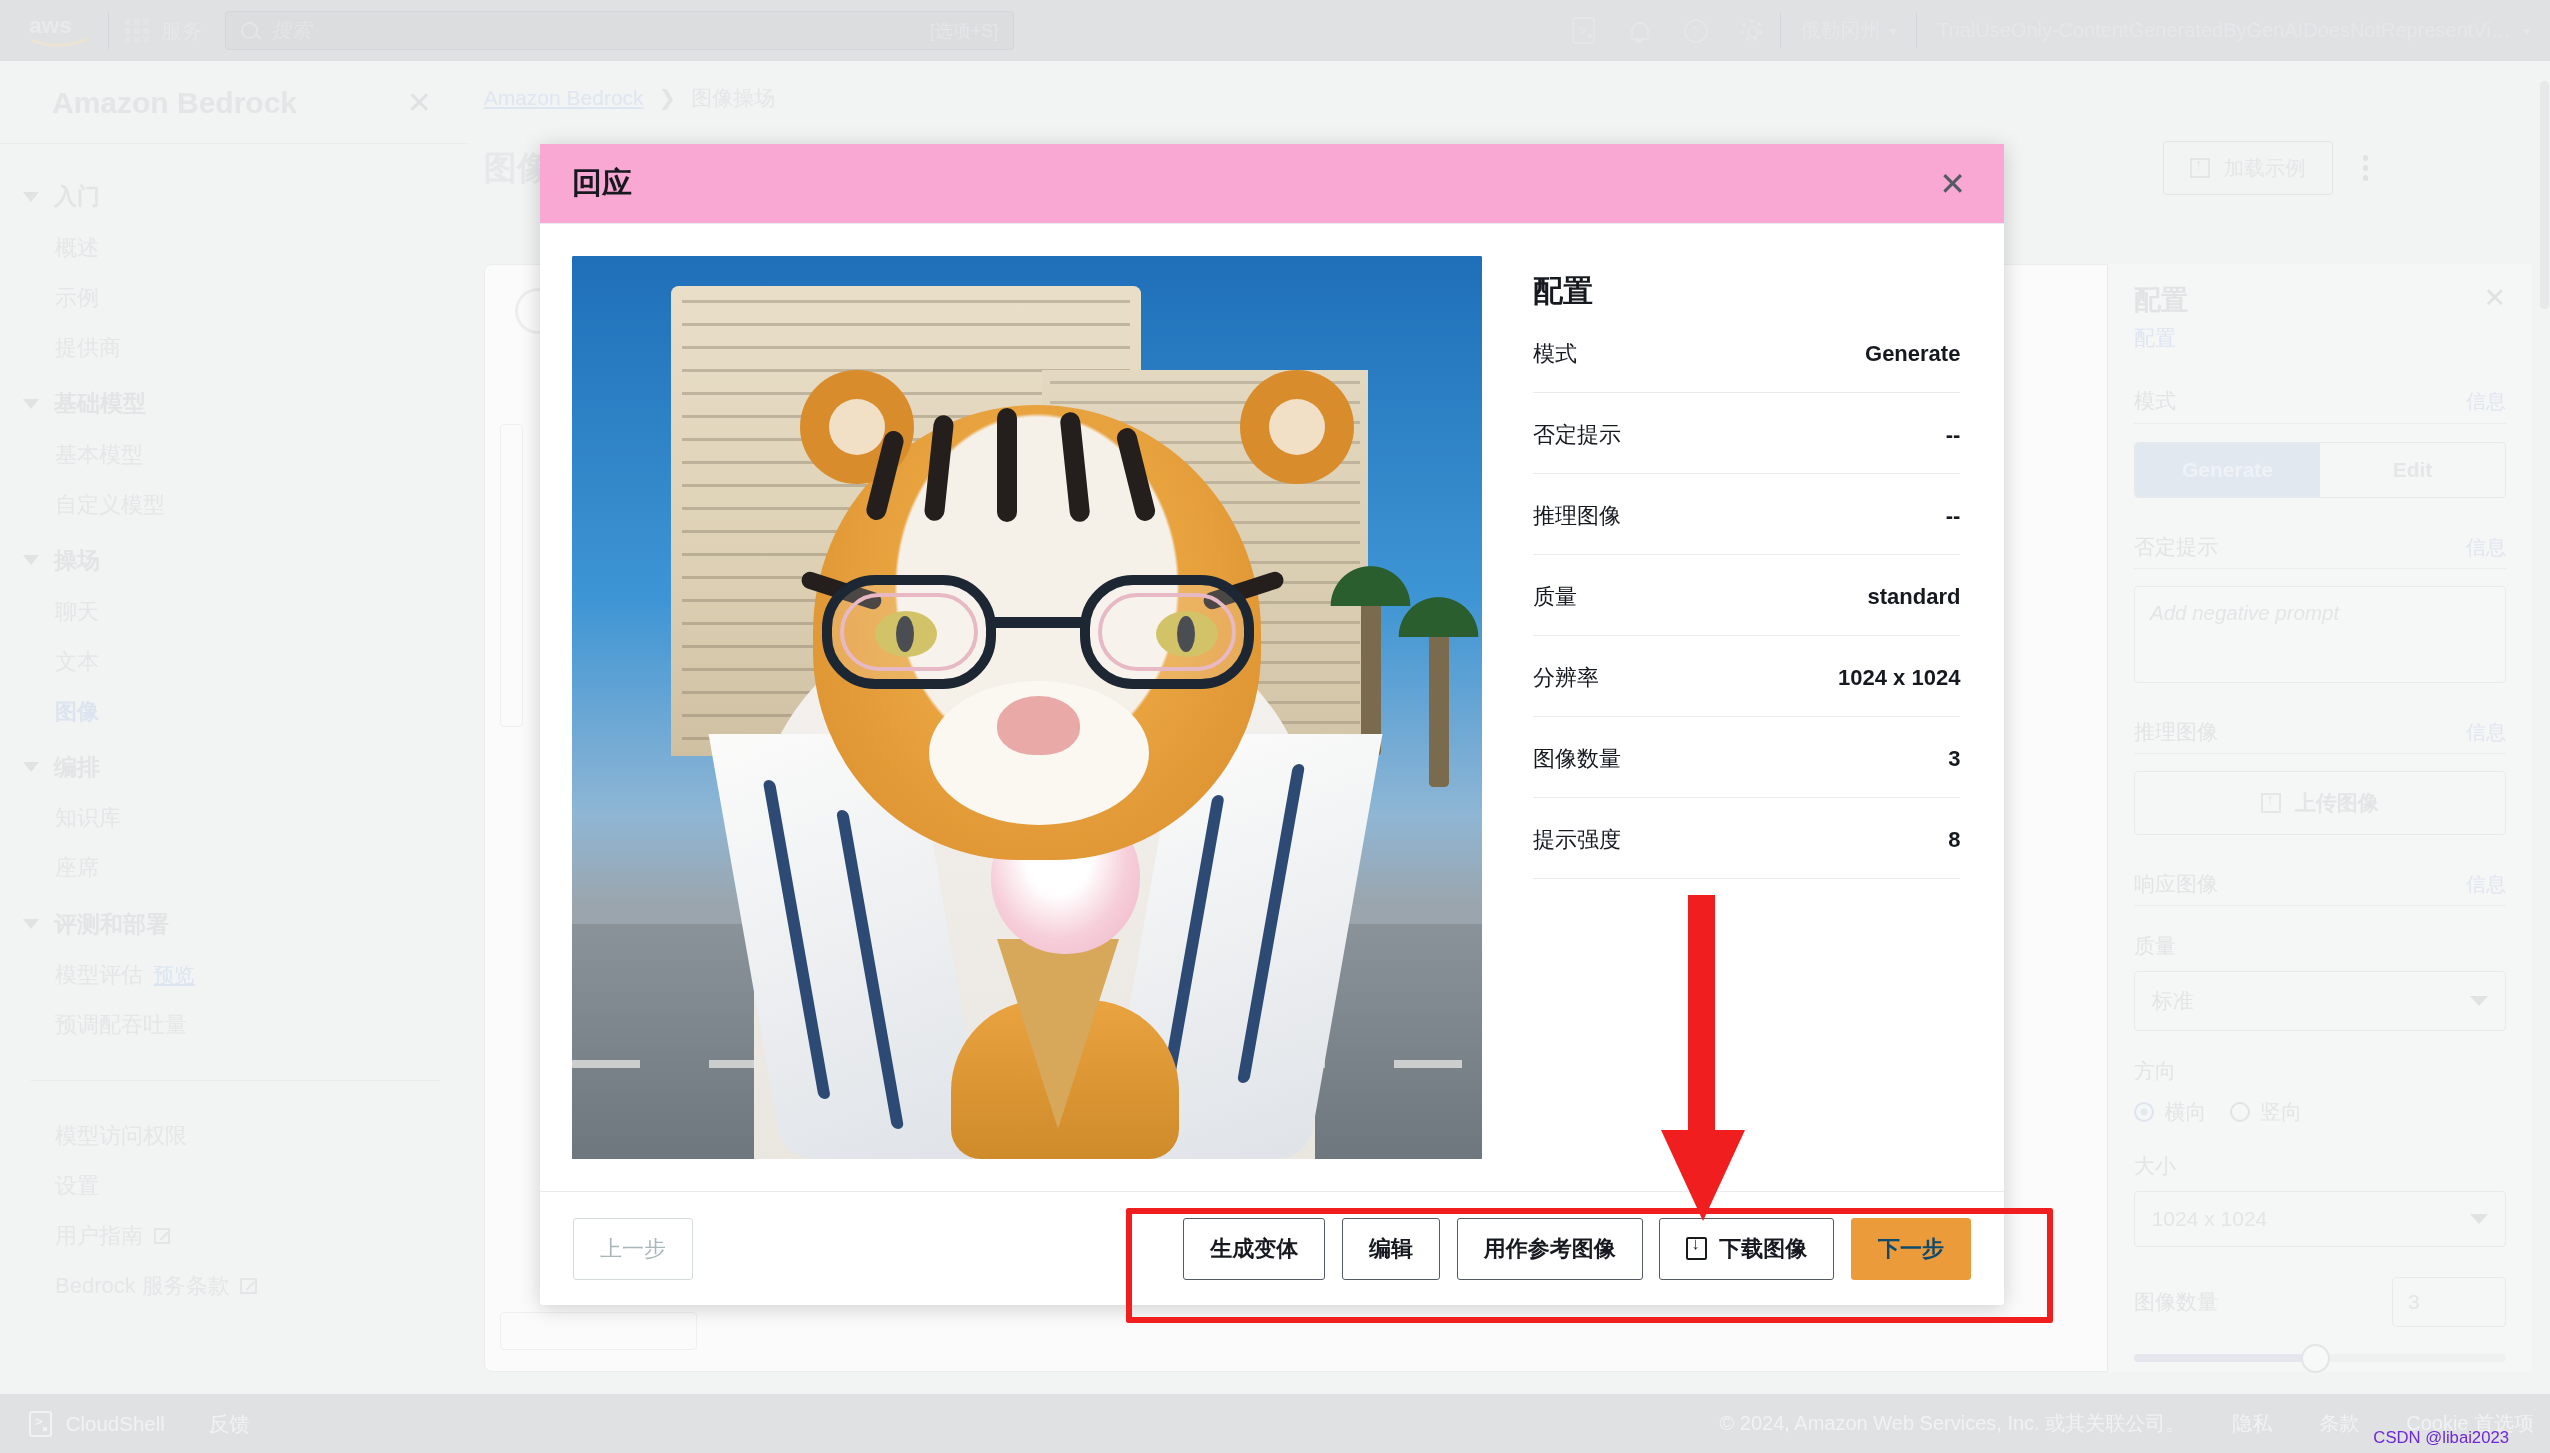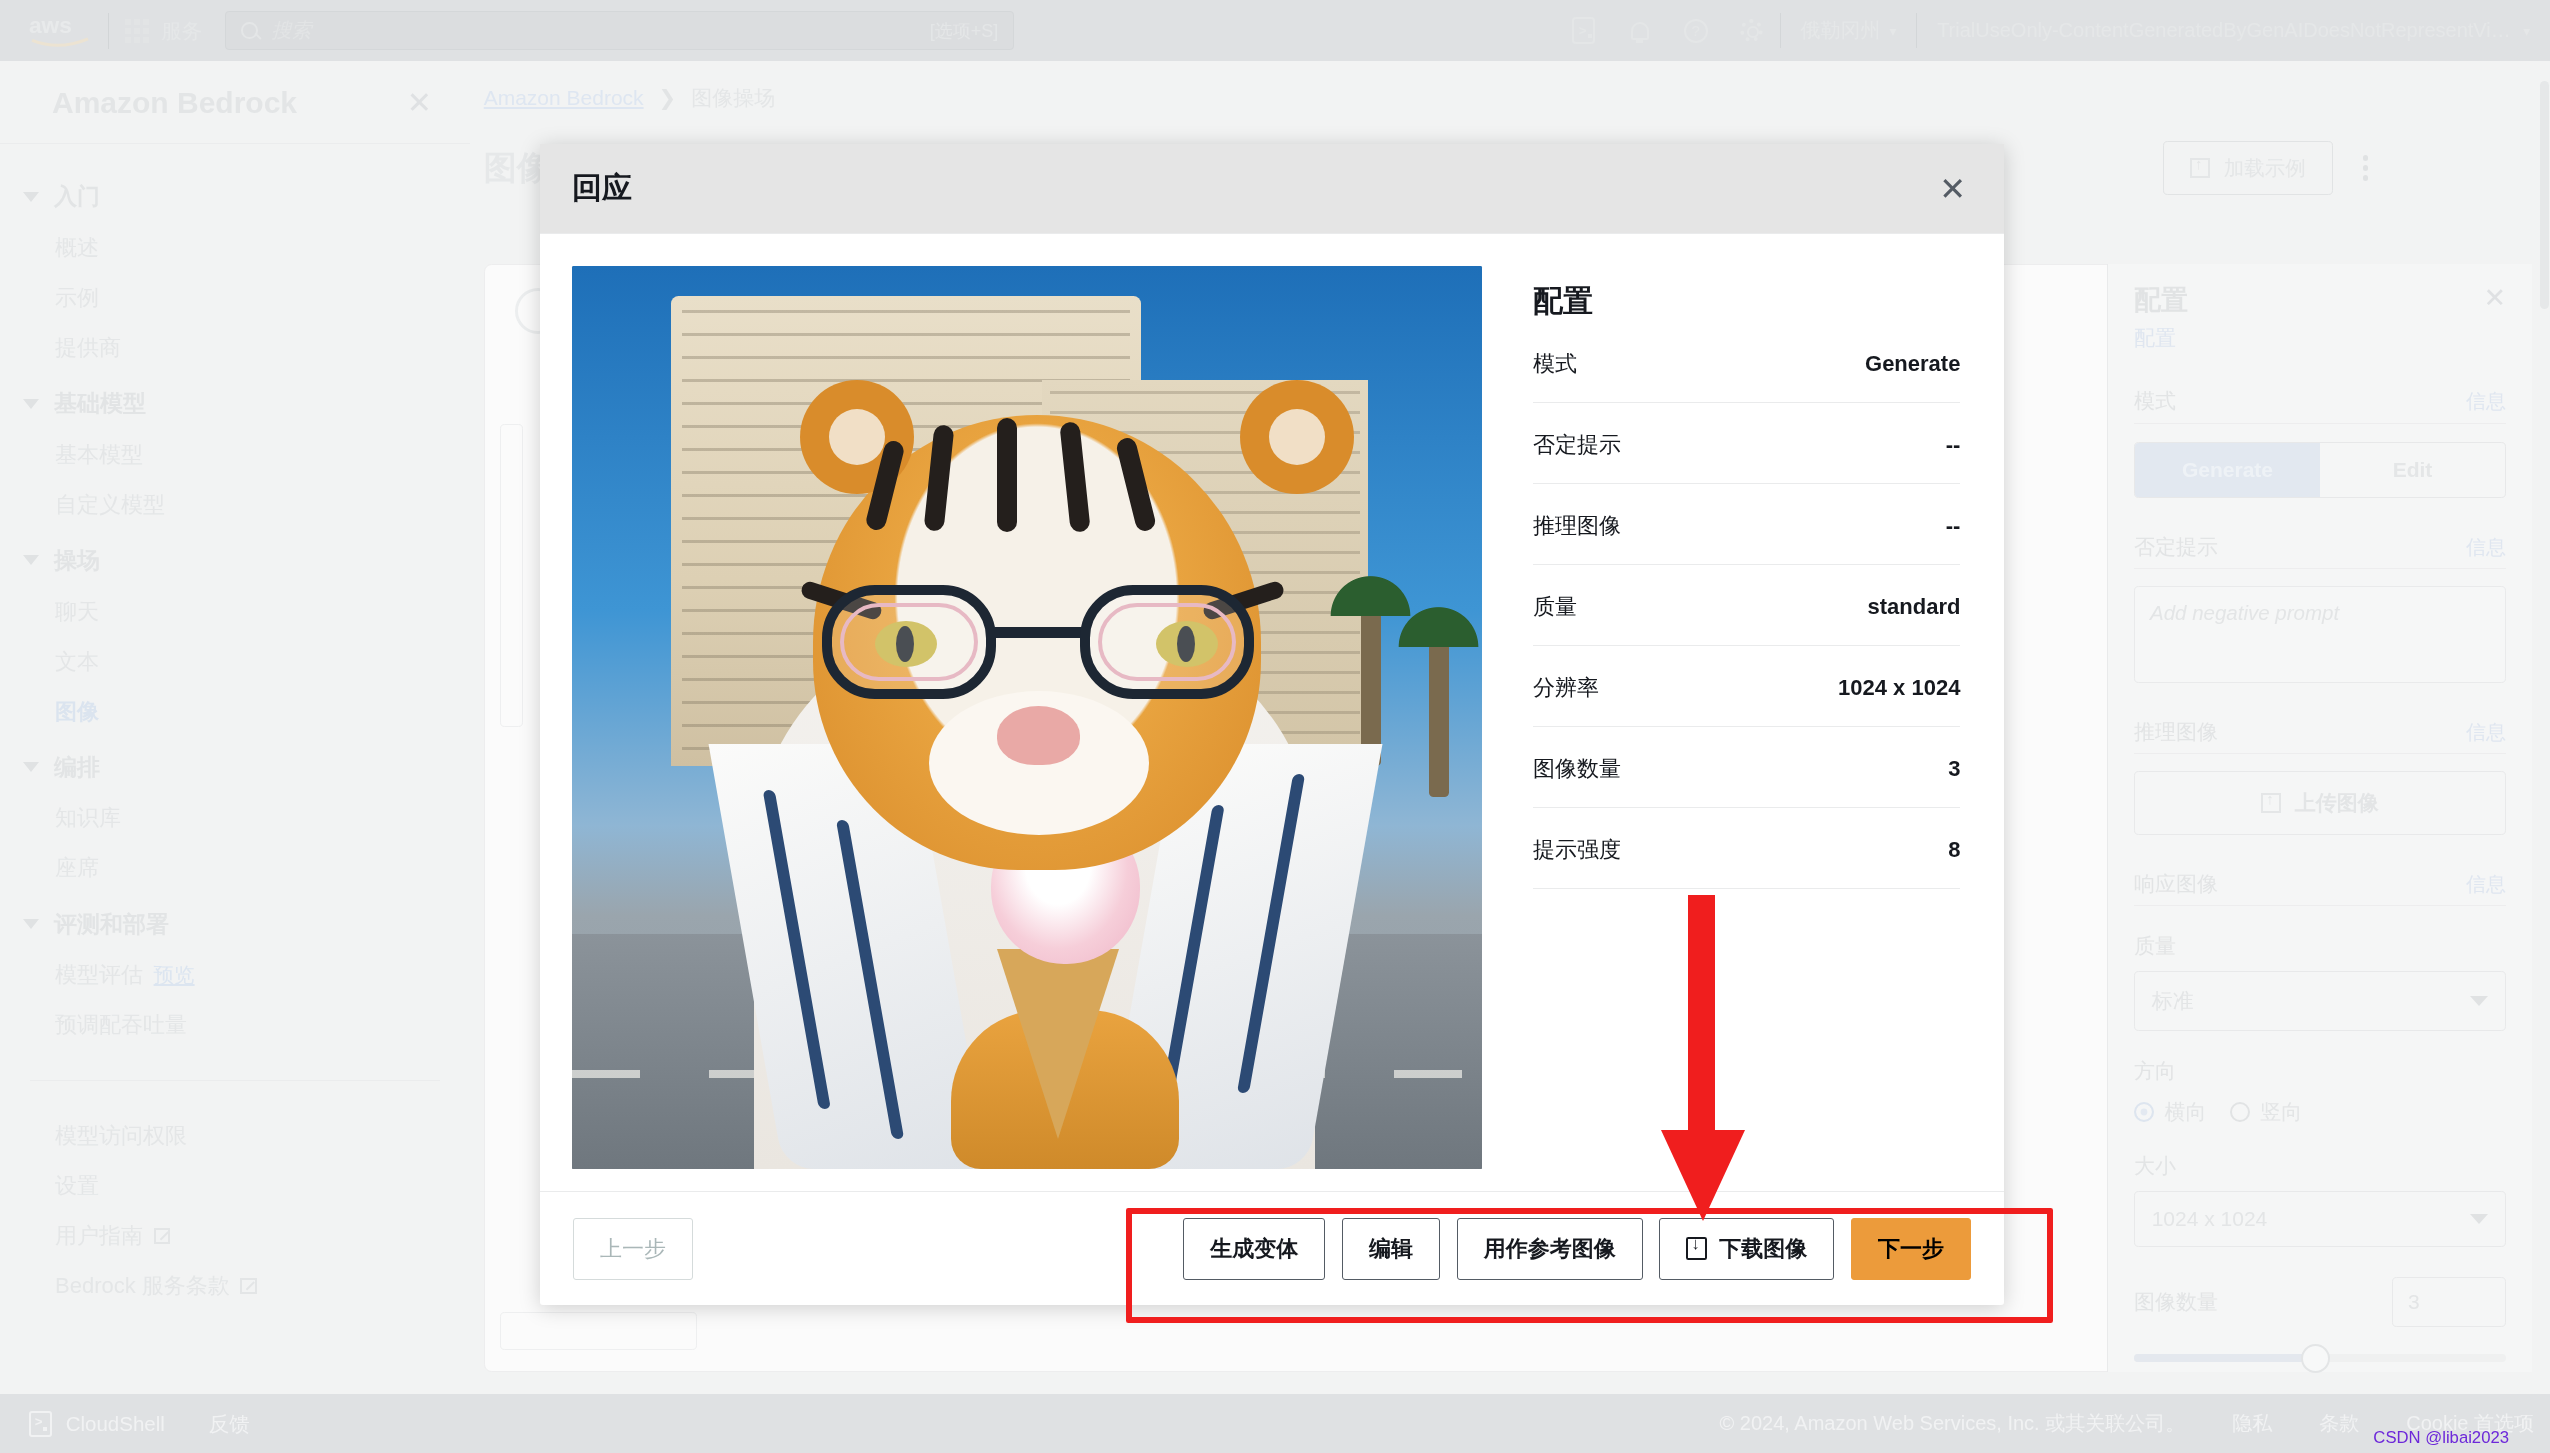--- a/index.html
+++ b/index.html
@@ -225,21 +225,21 @@
 
   
   .scrim { position: absolute; top: 61px; left: 0; width: 2550px; height: 1358px; background: transparent; }
   .modal {
     position: absolute; top: 144px; left: 540px; width: 1464px; height: 1161px;
     background: #fff; border-radius: 3px;
     box-shadow: 0 3px 21px rgba(0,0,0,0.18);
     display: flex; flex-direction: column;
   }
   .modal-head {
-    height: 90px; background: #e5e5e5; border-bottom: 0.8px solid #eaebec;
+    height: 80px; background: #f9a8d4; border-bottom: 0.8px solid #eaebec;
     display: flex; align-items: center; justify-content: space-between;
     padding: 0 38px 0 32px;
   }
   .modal-title { font-size: 30px; font-weight: bold; color: #16191f; }
   .modal-x { font-size: 32px; color: #545b64; line-height: 1; }
   .modal-body { flex: 1; display: flex; padding: 32px 33px 0 32px; gap: 15px; }
   .img-wrap { width: 910px; height: 903px; overflow: hidden; border-radius: 1.5px; position: relative; background: #6f86a0; }
 
   
   .sky { position: absolute; inset: 0; background: linear-gradient(180deg,#1e6fb8 0%, #3e95d4 38%, #8fb6d4 62%, #9aa5ad 72%, #8e99a1 100%); }
@@ -359,21 +359,21 @@
     height: 114px; border-top: 0.8px solid #eaebec;
     display: flex; align-items: center; justify-content: space-between;
     padding: 0 33px;
   }
   .btn {
     border: 0.8px solid #545b64; border-radius: 3px; background: #fff;
     padding: 15px 26px; font-size: 22px; font-weight: bold; color: #16191f;
     display: inline-flex; align-items: center; gap: 12px; white-space: nowrap;
   }
   .btn.disabled { border-color: #d5dbdb; color: #aab7b8; font-weight: normal; }
-  .btn.primary { background: #ec9b3b; border-color: #ec9b3b; color: #000000; }
+  .btn.primary { background: #ec9b3b; border-color: #ec9b3b; color: #0c4a6e; }
   .foot-actions { display: flex; gap: 16.7px; align-items: center; }
   .dl-ic {
     width: 21px; height: 23px; border: 2.3px solid #16191f; border-radius: 2.3px;
     position: relative; flex: none;
   }
   .dl-ic::after {
     content: "↓"; position: absolute; left: 3px; top: -4.6px; font-size: 16.7px;
     color: #16191f; font-weight: bold;
   }
 

